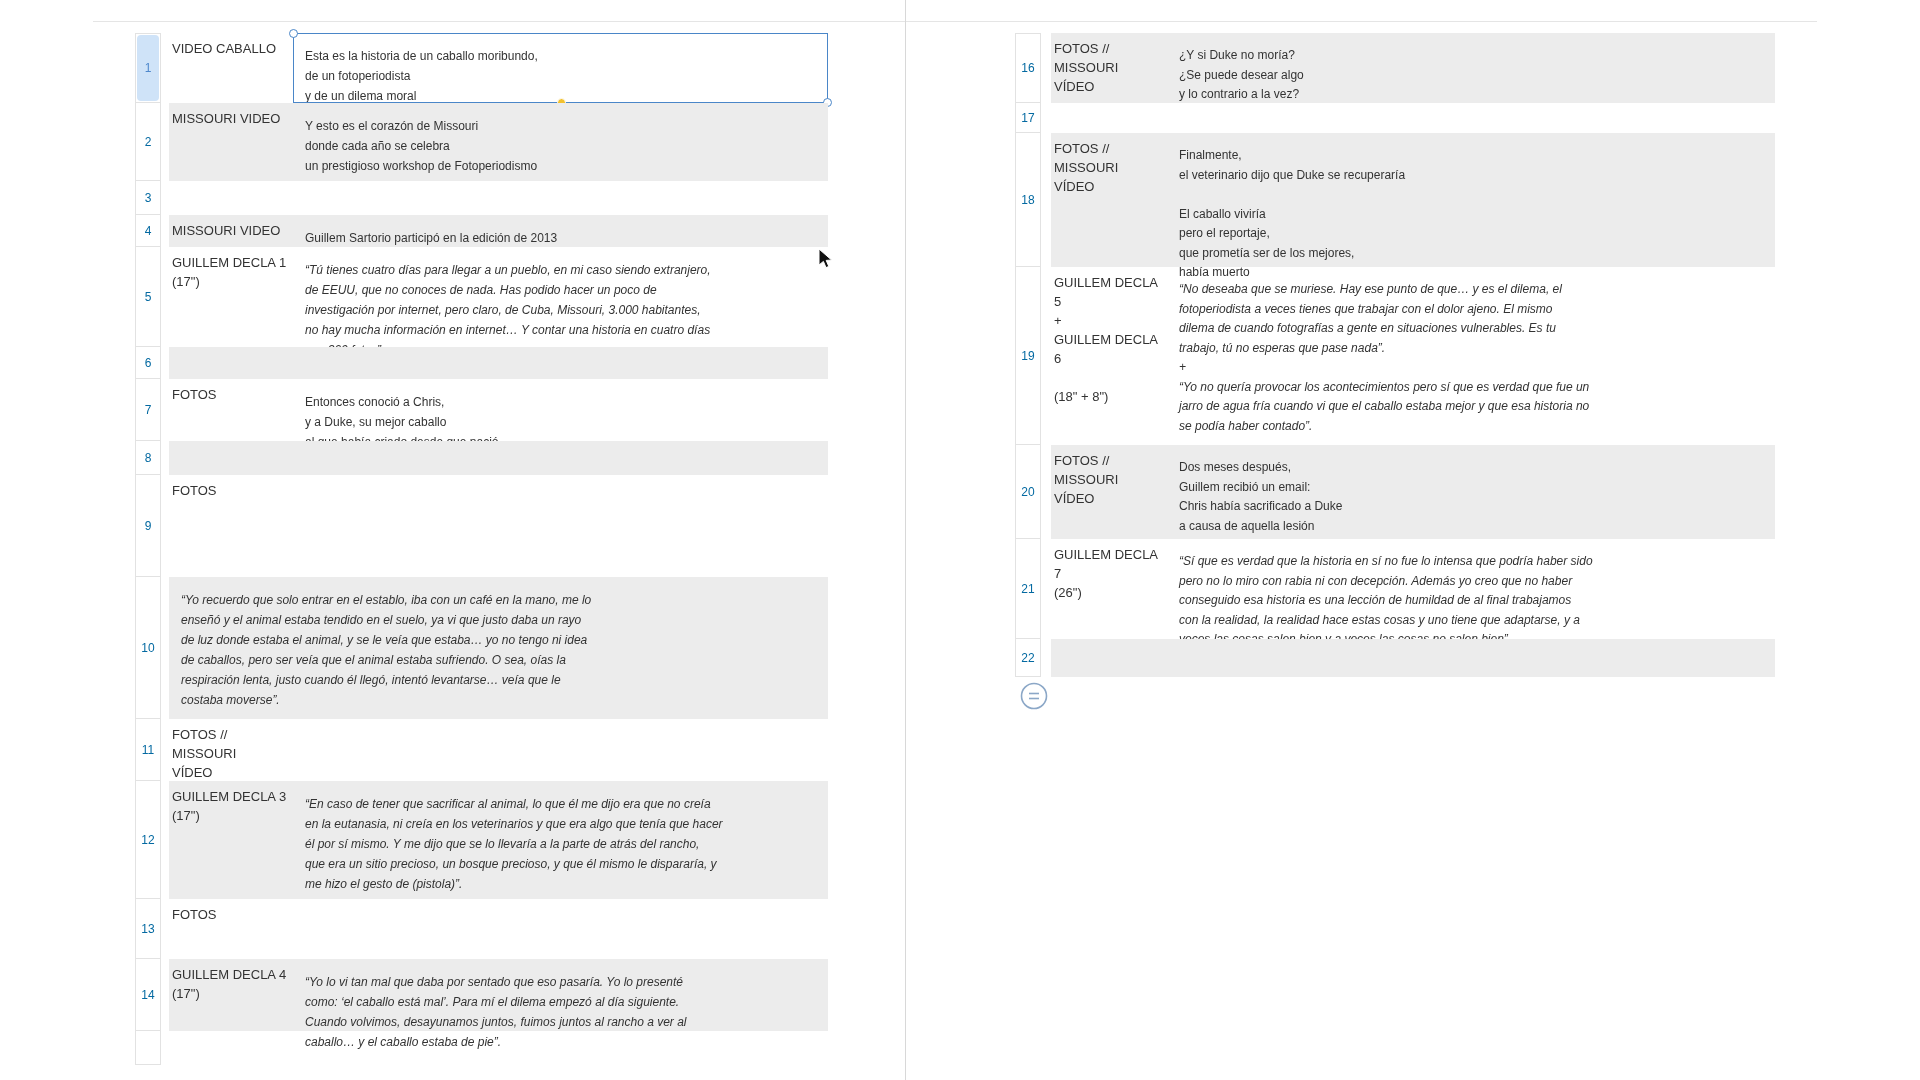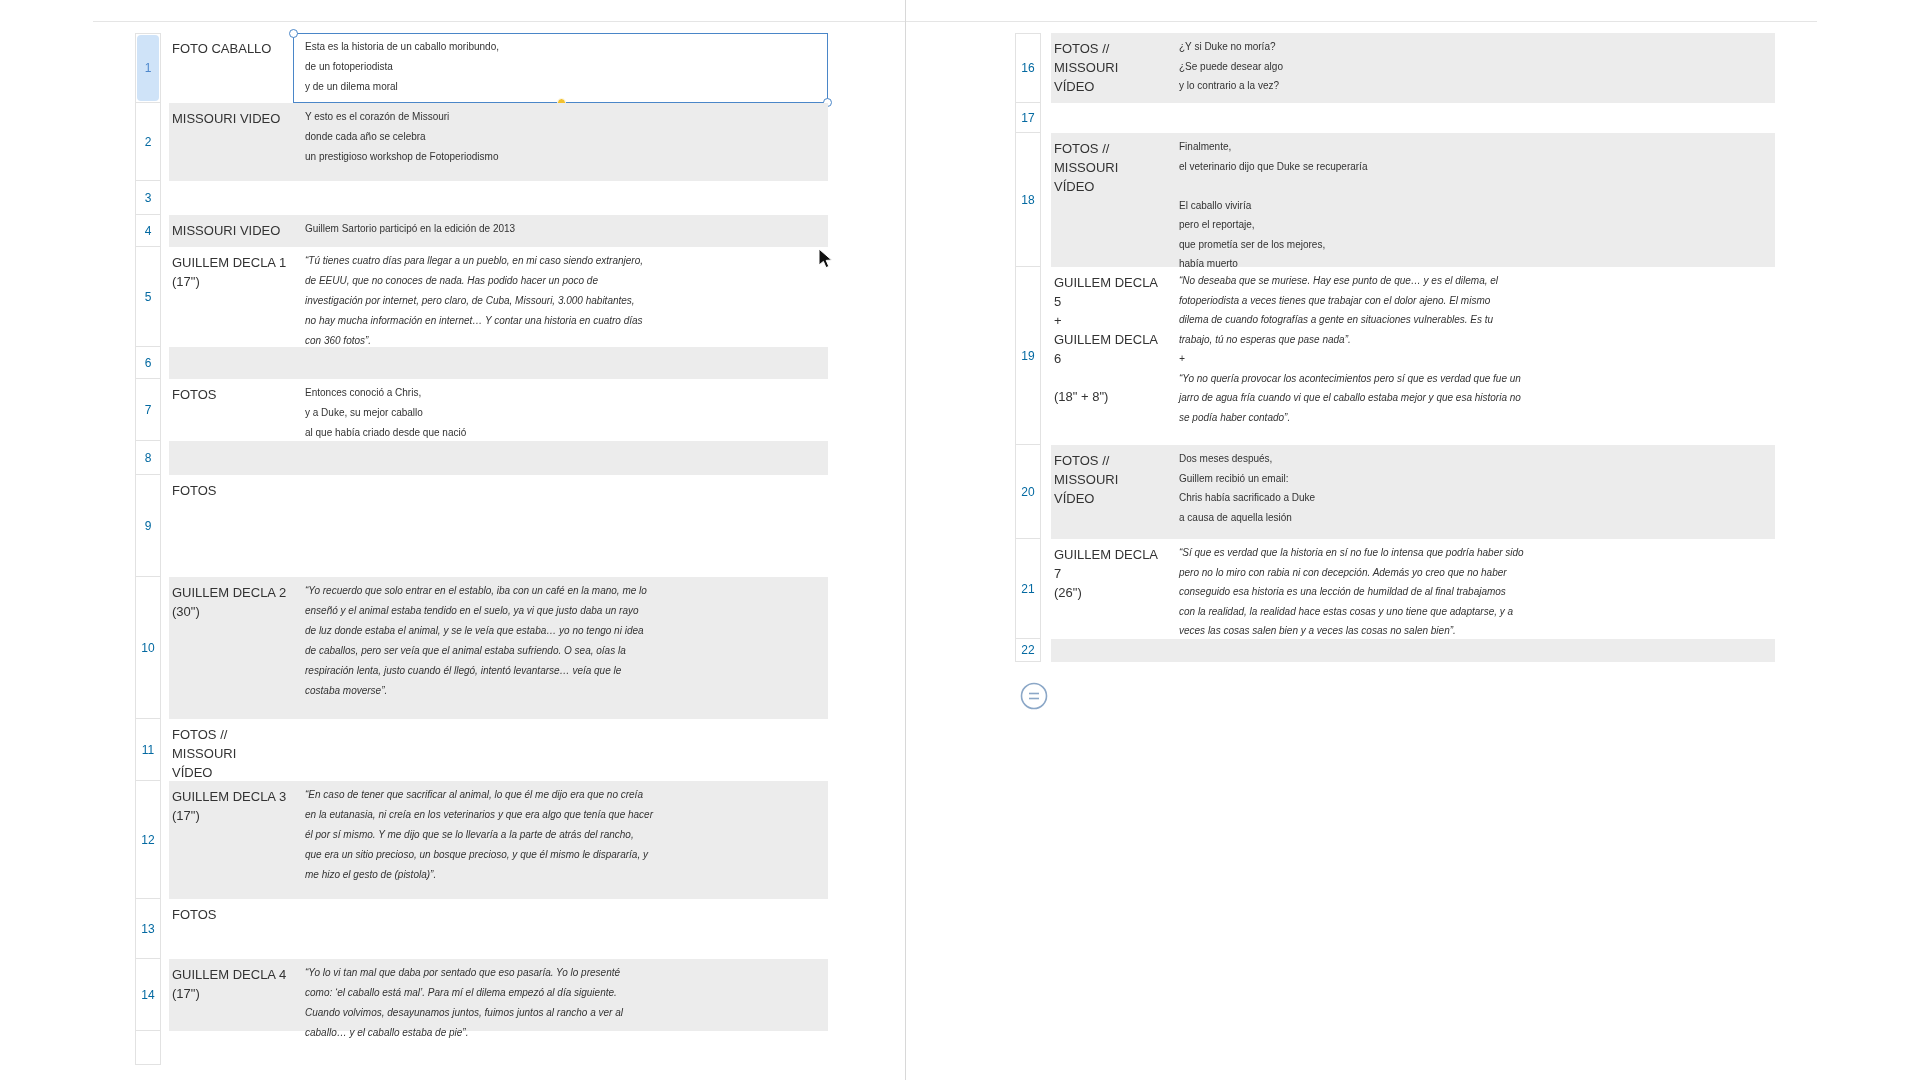--- a/index.html
+++ b/index.html
@@ -25,22 +25,22 @@
   .gap-r{width:10px;flex:none;}
 
   .body{flex:1;display:flex;position:relative;box-sizing:border-box;}
   .shade{background:#ececec;}
 
   .lbl{box-sizing:border-box;white-space:pre-line;font-size:13px;line-height:19px;
        padding:6px 4px 0 3px;color:#333;}
   .tbl-left .lbl{width:124px;flex:none;}
   .tbl-right .lbl{width:118px;flex:none;}
 
-  .txt{flex:1;box-sizing:border-box;white-space:pre-line;font-size:10px;color:#333;
-       padding:4px 10px 0 12px;}
+  .txt{flex:1;box-sizing:border-box;white-space:pre-line;font-size:12px;color:#333;
+       padding:13px 10px 0 12px;}
   .tbl-left .txt{line-height:20px;}
   .tbl-right .txt{line-height:19.5px;padding-left:10px;}
   .it{font-style:italic;}
 
   
   .sel-overlay{position:absolute;left:124px;top:0;right:0;bottom:0;
                border:1.5px solid #4a86c8;box-sizing:border-box;pointer-events:none;}
   .handle{position:absolute;width:9px;height:9px;border-radius:50%;box-sizing:border-box;}
   .h-circle{background:#ffffff;border:1.5px solid #4a86c8;}
   .h-tl{left:-5px;top:-5px;}
@@ -62,21 +62,21 @@
 <div class="tbl tbl-left">
 
   <div class="row" style="height:70px">
     <div class="num">
       <span class="selnum">
         <span class="numtxt">1</span>
       </span>
     </div>
     <div class="gap-l"></div>
     <div class="body">
-      <div class="lbl">FOTO CABALLO</div>
+      <div class="lbl">VIDEO CABALLO</div>
       <div class="txt">Esta es la historia de un caballo moribundo,
 de un fotoperiodista
 y de un dilema moral</div>
       <div class="sel-overlay">
         <span class="handle h-circle h-tl"></span>
         <span class="handle h-circle h-br"></span>
         <span class="handle h-yellow"></span>
       </div>
     </div>
   </div>
@@ -176,22 +176,20 @@
       <div class="lbl">FOTOS</div>
     </div>
   </div>
 
   <div class="row" style="height:142px">
     <div class="num">
         <span class="numtxt">10</span>
       </div>
     <div class="gap-l"></div>
     <div class="body shade">
-      <div class="lbl">GUILLEM DECLA 2
-(30")</div>
       <div class="txt it">“Yo recuerdo que solo entrar en el establo, iba con un café en la mano, me lo
 enseñó y el animal estaba tendido en el suelo, ya vi que justo daba un rayo
 de luz donde estaba el animal, y se le veía que estaba… yo no tengo ni idea
 de caballos, pero ser veía que el animal estaba sufriendo. O sea, oías la
 respiración lenta, justo cuando él llegó, intentó levantarse… veía que le
 costaba moverse”.</div>
     </div>
   </div>
 
   <div class="row" style="height:62px">
@@ -350,21 +348,21 @@
       <div class="lbl">GUILLEM DECLA 7
 (26")</div>
       <div class="txt it">“Sí que es verdad que la historia en sí no fue lo intensa que podría haber sido
 pero no lo miro con rabia ni con decepción. Además yo creo que no haber
 conseguido esa historia es una lección de humildad de al final trabajamos
 con la realidad, la realidad hace estas cosas y uno tiene que adaptarse, y a
 veces las cosas salen bien y a veces las cosas no salen bien”.</div>
     </div>
   </div>
 
-  <div class="row" style="height:23px">
+  <div class="row" style="height:38px">
     <div class="num">
         <span class="numtxt">22</span>
       </div>
     <div class="gap-r"></div>
     <div class="body shade">
       <div class="lbl"></div>
       <div class="txt"></div>
     </div>
   </div>
 

